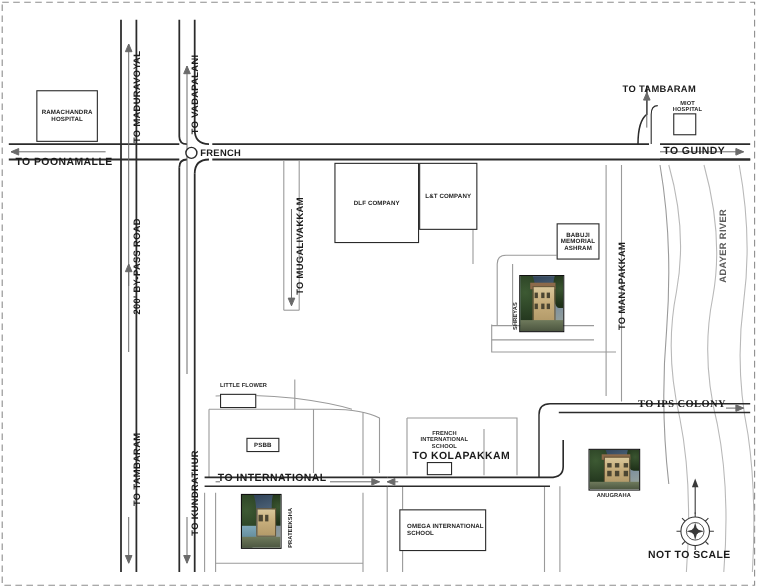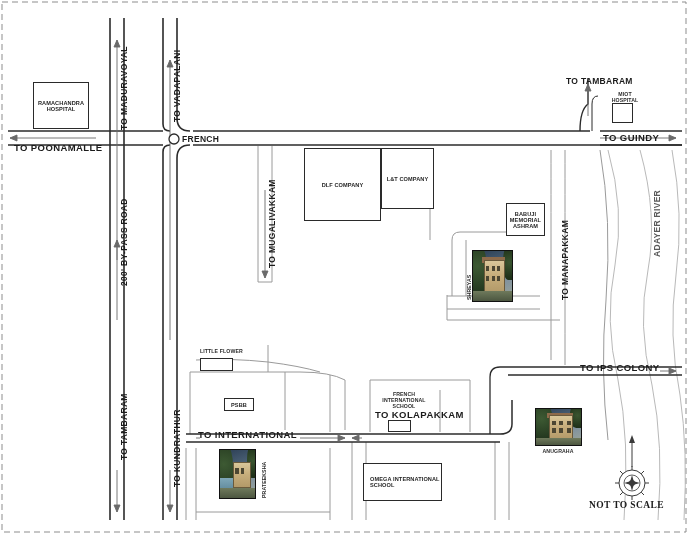--- a/index.html
+++ b/index.html
@@ -420,17 +420,17 @@
   <span class="lbl rd-lbl-sm vert-up" style="left:120px; top:286px;">200' BY-PASS ROAD</span>
 
   <span class="lbl rd-lbl-sm vert-up" style="left:120px; top:460px;">TO TAMBARAM</span>
 
   <span class="lbl rd-lbl-sm vert-up" style="left:173px; top:487px;">TO KUNDRATHUR</span>
 
   <span class="lbl rd-lbl" style="left:198px; top:430px;">TO INTERNATIONAL</span>
 
   <span class="lbl rd-lbl" style="left:375px; top:410px;">TO KOLAPAKKAM</span>
 
-  <span class="lbl rd-lbl" style="left:580px; top:363px;">TO IPS COLONY</span>
-
-  <span class="lbl rd-lbl" style="left:589px; top:500px;font-family:Liberation Serif, serif;">NOT TO SCALE</span>
+  <span class="lbl rd-lbl" style="left:580px; top:363px;font-family:Liberation Serif, serif;">TO IPS COLONY</span>
+
+  <span class="lbl rd-lbl" style="left:589px; top:500px;">NOT TO SCALE</span>
 
 </div>
 
 </body></html>

